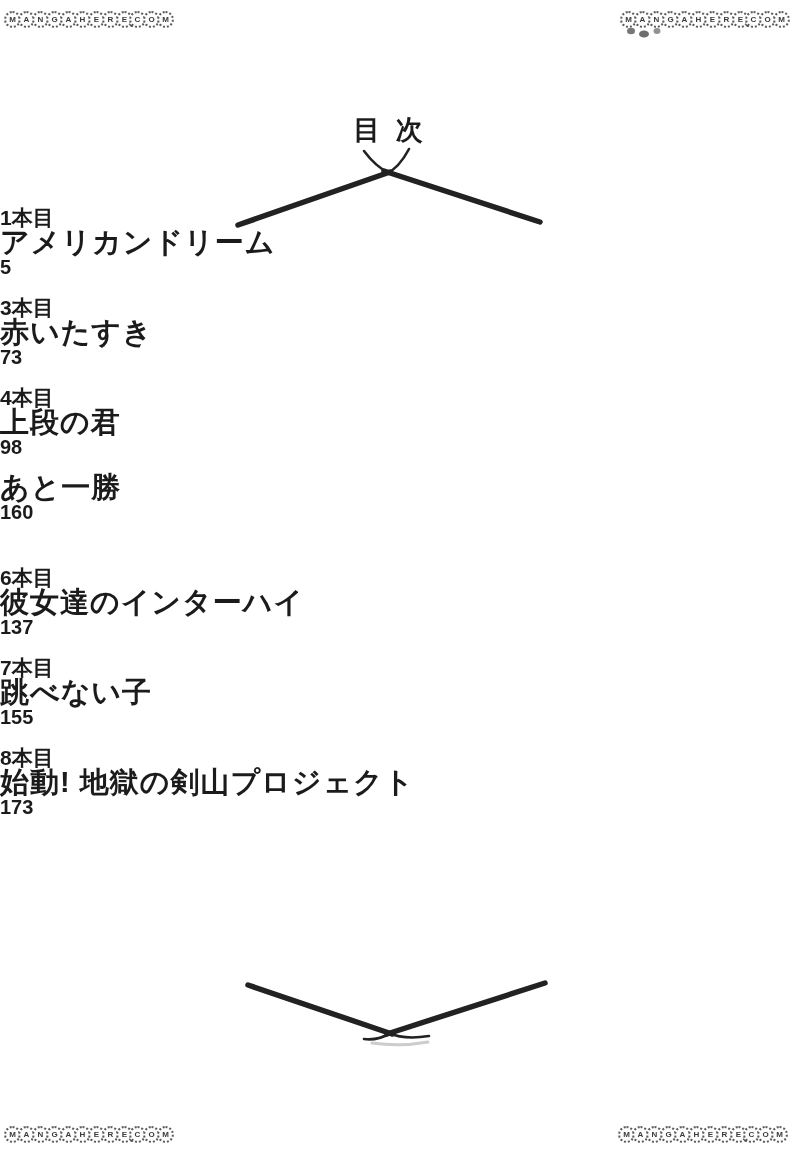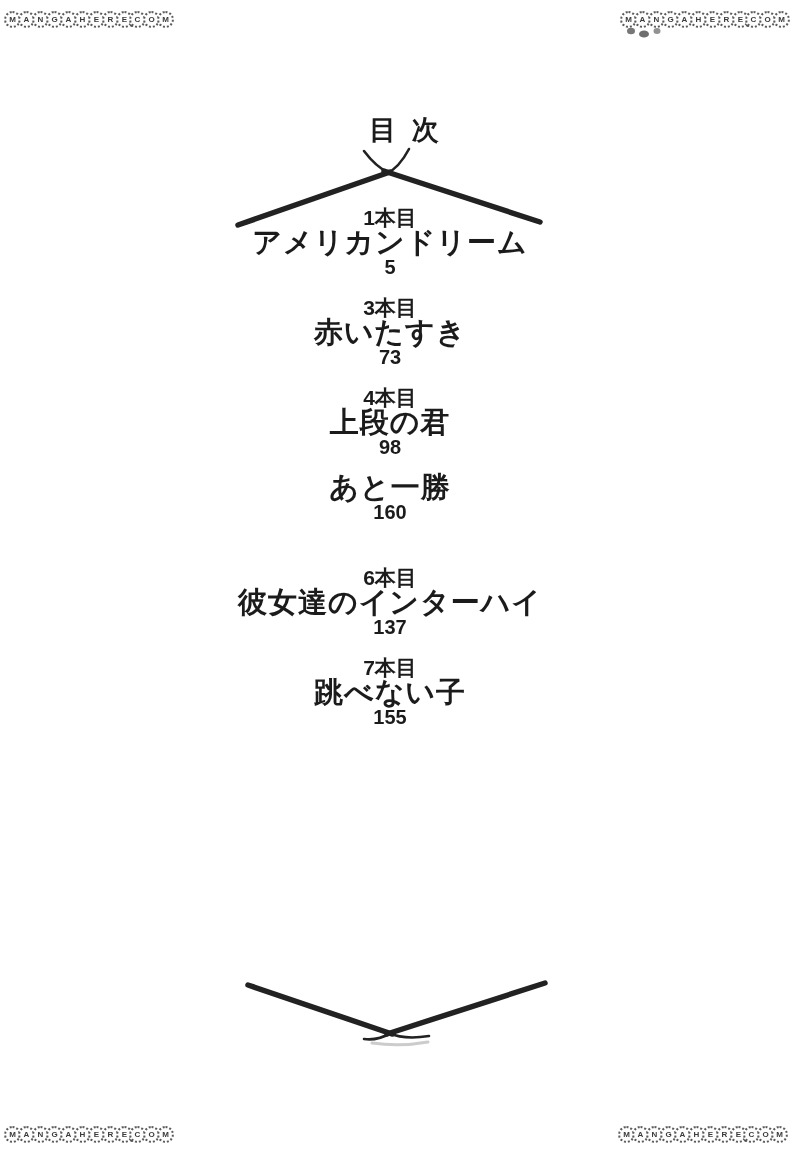--- a/index.html
+++ b/index.html
@@ -50,38 +50,37 @@
     background: #4a4a4a;
     border-radius: 50%;
     align-self: flex-end;
     margin: 0 -2px 2px -3px;
     flex: 0 0 auto;
   }
 
   
   .page-title {
     position: absolute;
-    top: 112px; left: 16px;
+    top: 112px; left: 0;
     width: 780px;
     text-align: center;
     font-size: 27px;
     font-weight: bold;
     letter-spacing: 4px;
     color: #1b1b1b;
   }
 
   
   .toc-list {
     position: absolute;
     top: 205px; left: 0;
     width: 780px;
   }
   .entry {
     height: 90px;
-    text-align: center;
   }
   .entry-label {
     font-size: 21px;
     font-weight: bold;
     line-height: 25px;
   }
   .entry-title {
     font-size: 29px;
     font-weight: bold;
     line-height: 25px;
@@ -203,13 +202,18 @@
     <div class="entry">
       <div class="entry-label">6本目</div>
       <div class="entry-title">彼女達のインターハイ</div>
       <div class="entry-page">137</div>
     </div>
     <div class="entry">
       <div class="entry-label">7本目</div>
       <div class="entry-title">跳べない子</div>
       <div class="entry-page">155</div>
     </div>
+    <div class="entry">
+      <div class="entry-label">8本目</div>
+      <div class="entry-title">始動! 地獄の剣山プロジェクト</div>
+      <div class="entry-page">173</div>
+    </div>
   </div>
 
 </body></html>

